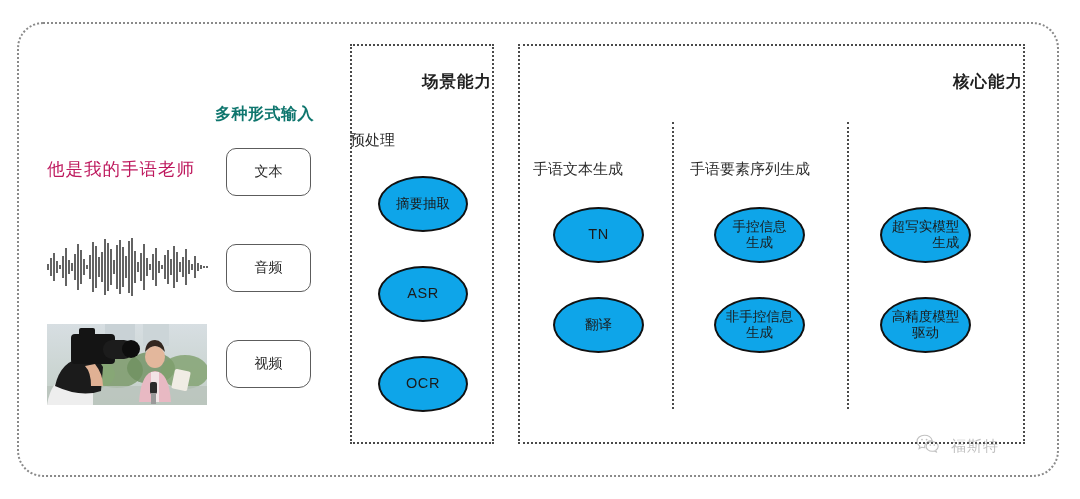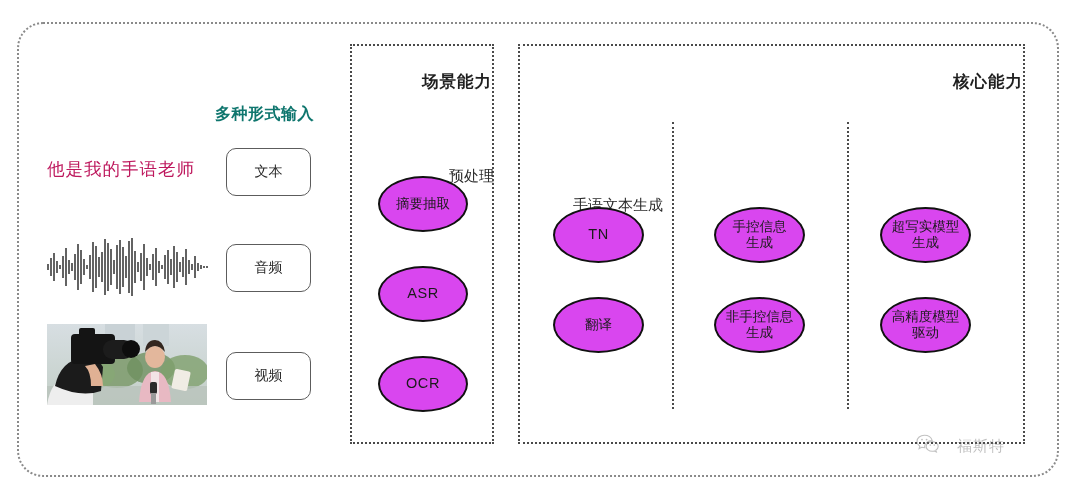--- a/index.html
+++ b/index.html
@@ -63,38 +63,37 @@
   }
   .divider-1 { left: 672px; }
   .divider-2 { left: 847px; }
 
   
   .col-heading {
     position: absolute;
     font-size: 15px;
     color: #2b2b2b;
     white-space: nowrap;
-    text-align: right;
-    margin-top: 36px;
+    text-align: left;
   }
 
   
   .oval {
     position: absolute;
     border: 2.4px solid #111111;
     border-radius: 50%;
     display: flex;
     align-items: center;
     justify-content: center;
     text-align: center;
     font-size: 13.5px;
     line-height: 1.22;
     color: #1b1b1b;
     box-sizing: border-box;
-    background: #d946ef;
+    background: #0ea5e9;
   }
   .oval.latin { font-size: 14.5px; letter-spacing: 0.6px; }
 
   
   .modal-box {
     position: absolute;
     width: 85px;
     height: 48px;
     border: 1.6px solid #5c5c5c;
     border-radius: 10px;
@@ -149,21 +148,21 @@
   }
   .video-thumb svg { display: block; }
 
   
   .watermark {
     position: absolute;
     left: 916px;
     top: 434px;
     display: flex;
     align-items: center;
-    gap: 17px;
+    gap: 11px;
     opacity: 0.42;
   }
   .watermark-text {
     font-size: 15px;
     color: #6d6d6d;
     letter-spacing: 1px;
     white-space: nowrap;
   }
   .wechat-icon { display: block; }
 </style>
@@ -275,21 +274,21 @@
       <path d="M48 40 q8 10 8 22 l-12 0 q0 -14 -6 -20 z" fill="#e0b194"></path>
     </svg>
   </div>
 
   <div class="modal-box" style="left:226px; top:244px;">
     <span>音频</span>
   </div>
   <div class="modal-box" style="left:226px; top:148px;">
     <span>文本</span>
   </div>
-  <div class="modal-box" style="left:226px; top:352px;">
+  <div class="modal-box" style="left:226px; top:340px;border-radius:12px;">
     <span>视频</span>
   </div>
 
   <div class="panel panel-scene">
     <div class="panel-title">场景能力</div>
   </div>
 
   <div class="col-heading" style="left:350px; top:131px; width:144px;">预处理</div>
 
   <div class="oval" style="left:378px; top:176px; width:90px; height:56px;">
@@ -310,34 +309,35 @@
   <div class="col-divider divider-2"></div>
 
   <div class="col-heading" style="left:533px; top:160px; width:130px;">手语文本生成</div>
   <div class="oval latin" style="left:553px; top:207px; width:91px; height:56px;">
     <span>TN</span>
   </div>
   <div class="oval" style="left:553px; top:297px; width:91px; height:56px;">
     <span>翻译</span>
   </div>
 
+  <div class="col-heading" style="left:690px; top:160px; width:140px;">手语要素序列生成</div>
   <div class="oval" style="left:714px; top:207px; width:91px; height:56px;">
     <div>
       <div>手控信息</div>
       <div>生成</div>
     </div>
   </div>
   <div class="oval" style="left:714px; top:297px; width:91px; height:56px;">
     <div>
       <div>非手控信息</div>
       <div>生成</div>
     </div>
   </div>
 
-  <div class="oval" style="left:880px; top:207px; width:91px; height:56px;">
+  <div class="oval" style="left:880px; top:207px; width:91px; height:56px;text-align:right;">
     <div>
       <div>超写实模型</div>
       <div>生成</div>
     </div>
   </div>
   <div class="oval" style="left:880px; top:297px; width:91px; height:56px;">
     <div>
       <div>高精度模型</div>
       <div>驱动</div>
     </div>

